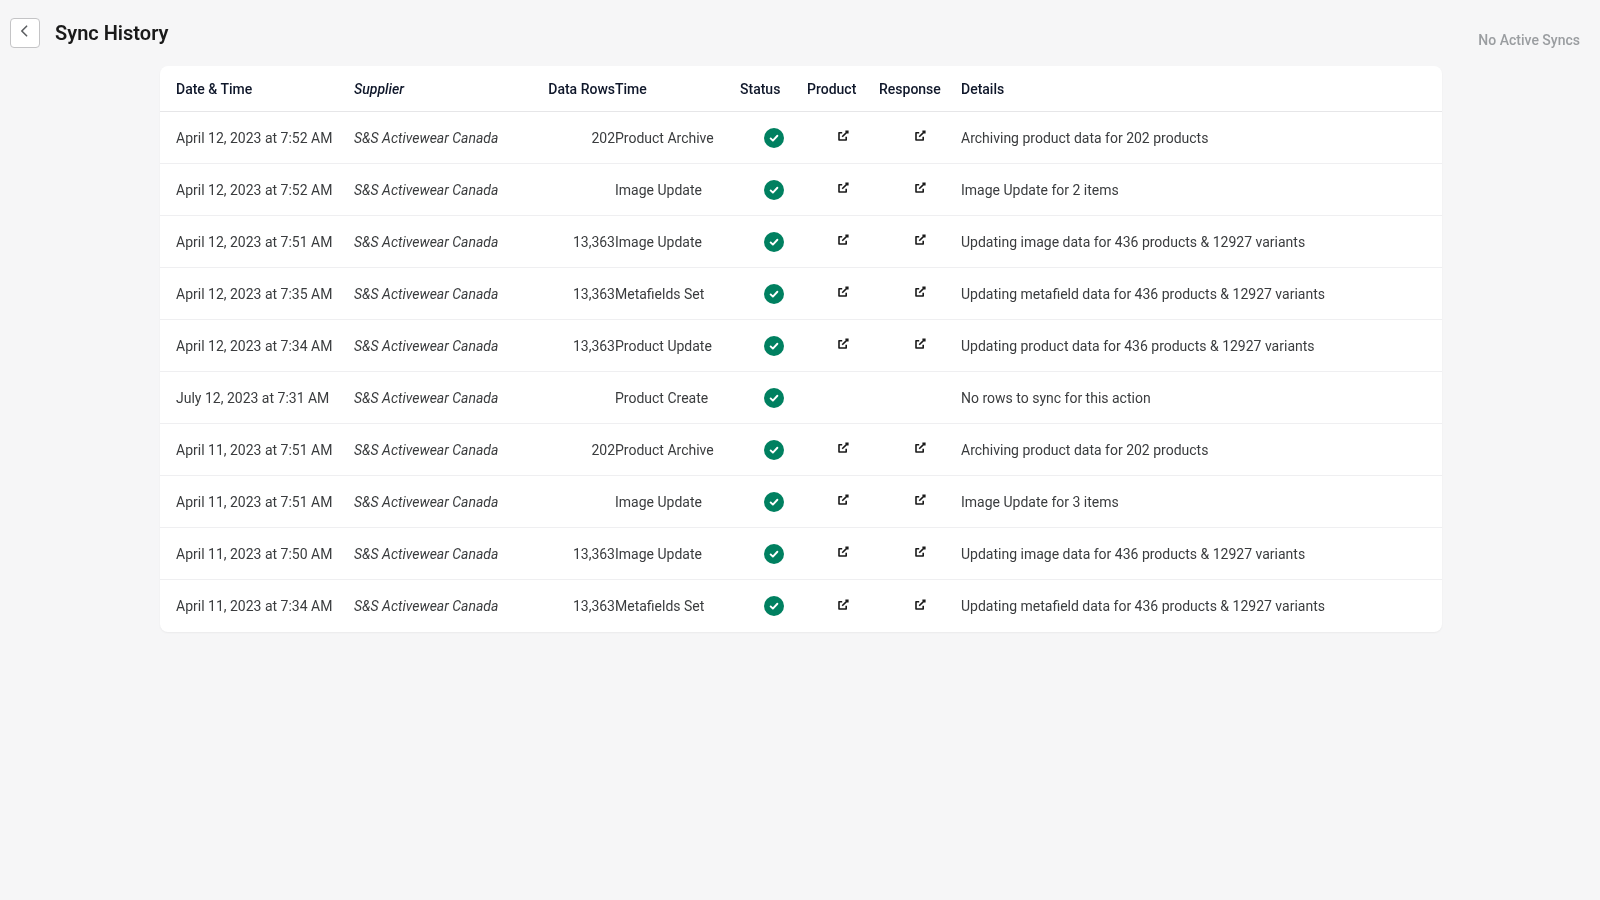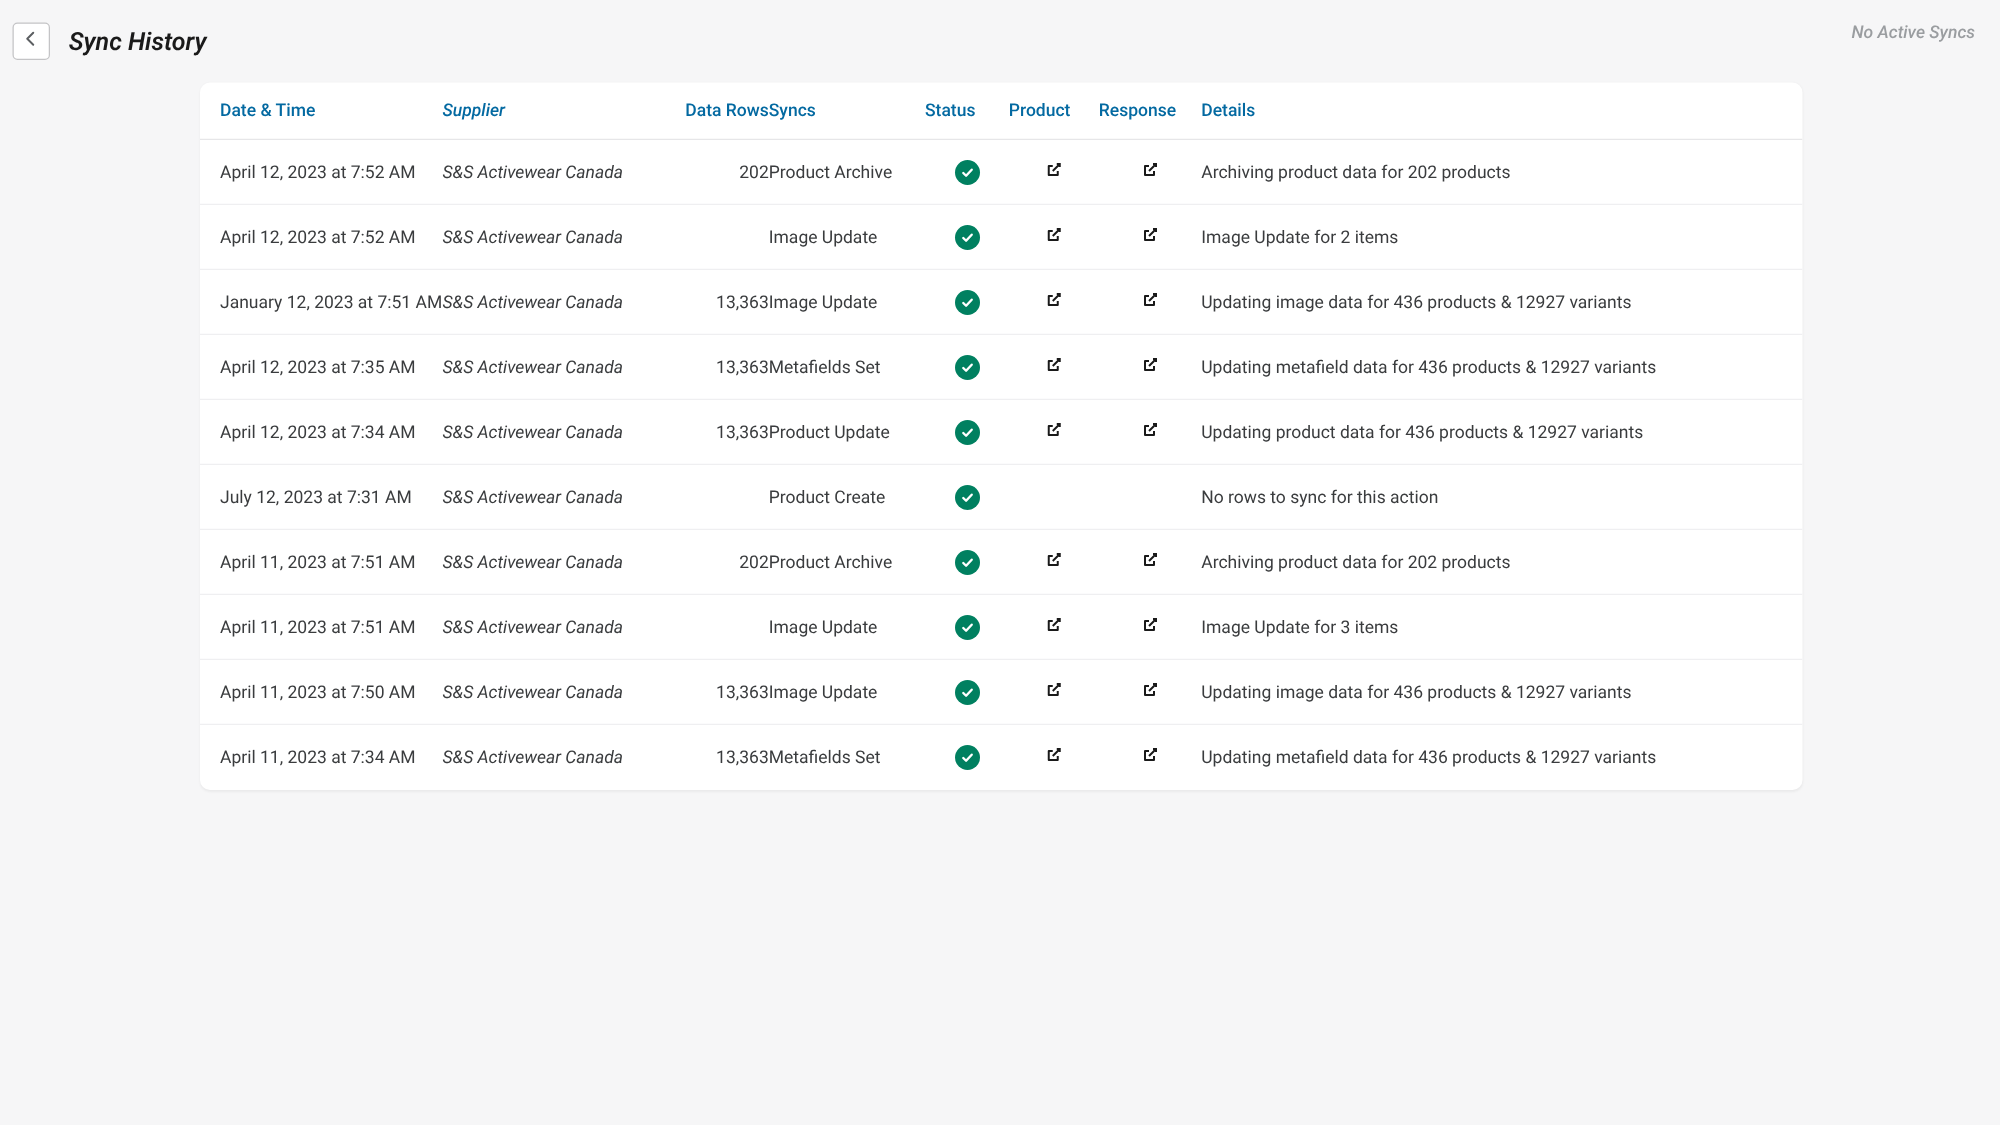--- a/index.html
+++ b/index.html
@@ -9,24 +9,23 @@
     width: 1600px;
     height: 900px;
     background: #f6f6f7;
     font-family: -apple-system, BlinkMacSystemFont, "Segoe UI", Roboto, "Helvetica Neue", Arial, sans-serif;
     color: #202223;
     overflow: hidden;
   }
 
   .header {
     display: flex;
-    align-items: flex-start;
+    align-items: flex-end;
     justify-content: space-between;
     padding: 18px 20px 18px 10px;
-    font-style: italic;
   }
   .header-left {
     display: flex;
     align-items: center;
   }
   .back-btn {
     width: 30px;
     height: 30px;
     border: 1px solid #c4c4c6;
     border-radius: 4px;
@@ -59,21 +58,21 @@
 
   .thead, .trow {
     display: flex;
     align-items: center;
     padding: 0 14px;
   }
   .thead {
     height: 46px;
     font-size: 14px;
     font-weight: 500;
-    color: #0369a1;
+    color: #0f172a;
     border-bottom: 1px solid #e6e6e8;
   }
   .trow {
     height: 52px;
     font-size: 14px;
     color: #3a3c3e;
     border-bottom: 1px solid #efeff1;
   }
   .trow:last-child { border-bottom: none; }
 
@@ -126,21 +125,21 @@
     <div class="page-title">Sync History</div>
   </div>
   <div class="no-active">No Active Syncs</div>
 </div>
 
 <div class="card">
   <div class="thead">
     <div class="col-date">Date &amp; Time</div>
     <div class="col-supplier">Supplier</div>
     <div class="col-rows">Data Rows</div>
-    <div class="col-type">Syncs</div>
+    <div class="col-type">Time</div>
     <div class="col-status">Status</div>
     <div class="col-upload">Product</div>
     <div class="col-response">Response</div>
     <div class="col-details">Details</div>
   </div>
 
   <div id="tbody">
       <div class="trow">
         <div class="col-date">April 12, 2023 at 7:52 AM</div>
         <div class="col-supplier">S&amp;S Activewear Canada</div>
@@ -195,21 +194,21 @@
           <div class="ext-link">
             <span><svg viewBox="0 0 20 20" fill="#1a1a1a">
                 <path d="M13 3h4v4h-2V6.414l-5.293 5.293-1.414-1.414L13.586 5H13V3z"></path>
                 <path d="M5 5h4v2H6v7h7v-3h2v4a1 1 0 0 1-1 1H5a1 1 0 0 1-1-1V6a1 1 0 0 1 1-1z"></path>
               </svg></span>
           </div>
         </div>
         <div class="col-details">Image Update for 2 items</div>
       </div>
       <div class="trow">
-        <div class="col-date">January 12, 2023 at 7:51 AM</div>
+        <div class="col-date">April 12, 2023 at 7:51 AM</div>
         <div class="col-supplier">S&amp;S Activewear Canada</div>
         <div class="col-rows">13,363</div>
         <div class="col-type">Image Update</div>
         <div class="col-status">
           <div class="status-icon">
             <svg viewBox="0 0 16 16" fill="none" stroke="#fff" stroke-width="2.5" stroke-linecap="round" stroke-linejoin="round">
               <path d="M3.5 8.5 L6.5 11.5 L12.5 5"></path>
             </svg>
           </div>
         </div>

